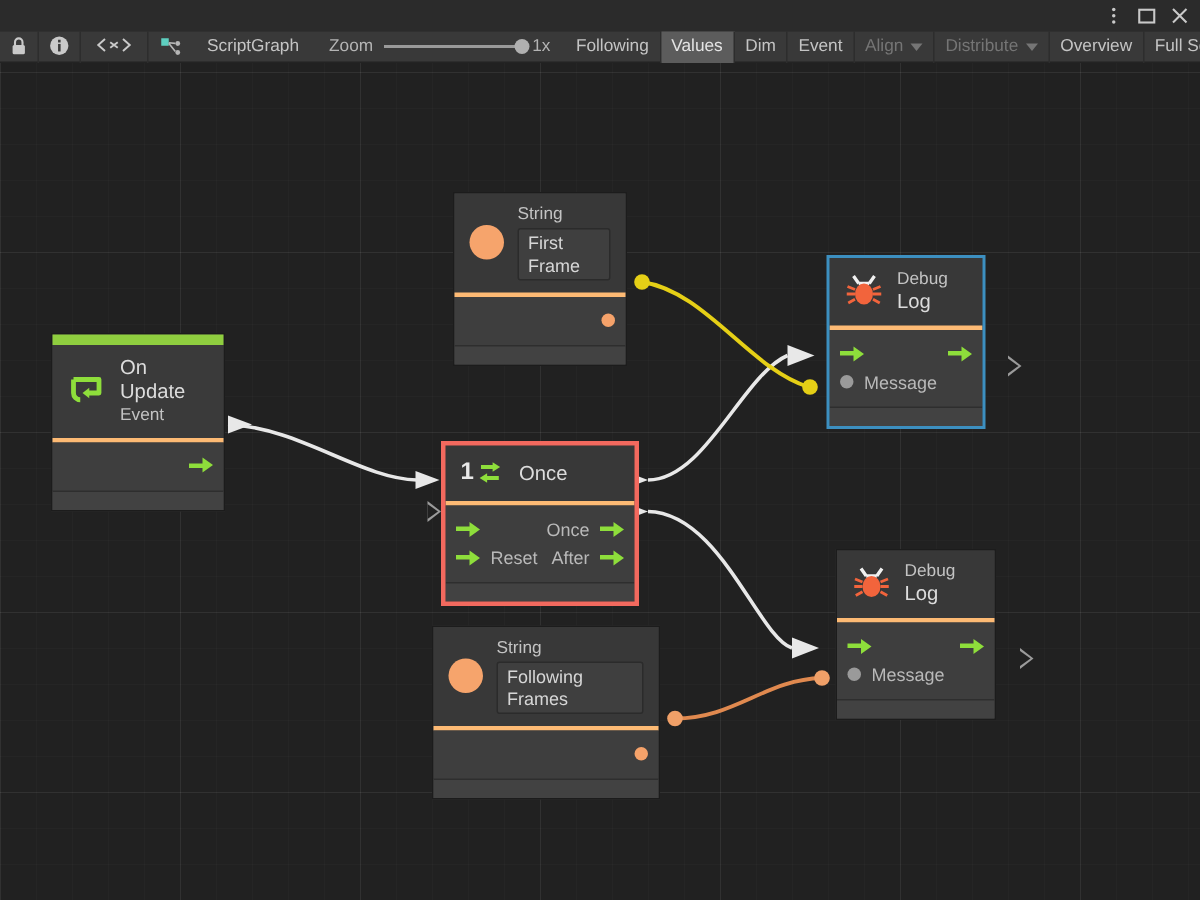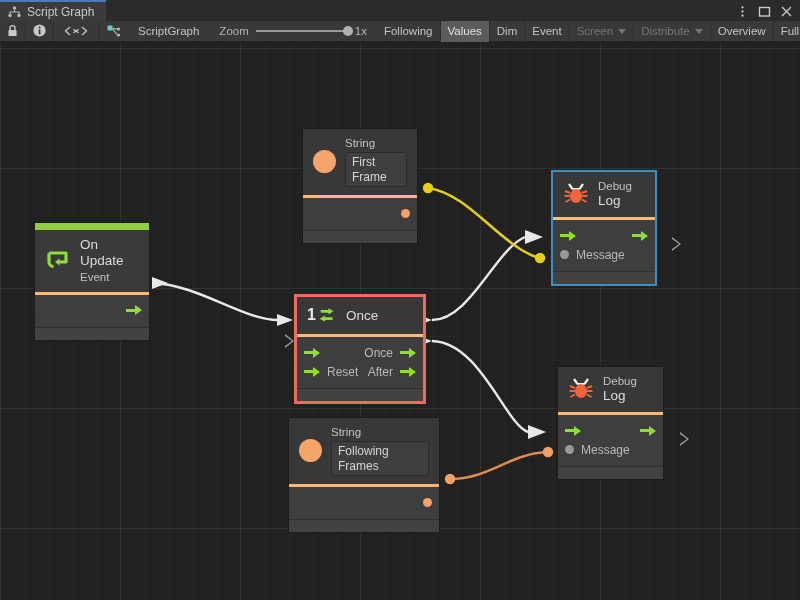--- a/index.html
+++ b/index.html
@@ -144,31 +144,20 @@
   .node-icon { width: 26px; height: 24px; flex: 0 0 auto; position: relative; }
   .once-icon { width: 30px; height: 22px; flex: 0 0 auto; display:flex; align-items:center; gap:1px;}
   .once-num { font-size: 16px; font-weight: bold; color: #e8e8e8; line-height:1; }
 </style>
 </head>
 <body>
 
 <div id="app">
 
   <div class="tabbar">
-    <div class="tab">
-      <span class="tab-icon">
-        <svg width="13" height="12" viewBox="0 0 13 12">
-          <circle cx="6.5" cy="2" r="1.7" fill="#b9b9b9"></circle>
-          <circle cx="2" cy="9.5" r="1.7" fill="#b9b9b9"></circle>
-          <circle cx="11" cy="9.5" r="1.7" fill="#b9b9b9"></circle>
-          <path d="M6.5 3.6 V6 M2 7.9 V6 H11 V7.9" stroke="#b9b9b9" stroke-width="1.1" fill="none"></path>
-        </svg>
-      </span>
-      <span>Script Graph</span>
-    </div>
     <div class="tabbar-spacer"></div>
     <div class="wincontrols">
       <span class="wc">
         <svg width="13" height="13" viewBox="0 0 13 13">
           <circle cx="6.5" cy="2.3" r="1.15" fill="#c9c9c9"></circle>
           <circle cx="6.5" cy="6.5" r="1.15" fill="#c9c9c9"></circle>
           <circle cx="6.5" cy="10.7" r="1.15" fill="#c9c9c9"></circle>
         </svg>
       </span>
       <span class="wc">
@@ -238,21 +227,21 @@
         <div class="tb-btn active">
           <span>Values</span>
         </div>
         <div class="tb-btn">
           <span>Dim</span>
         </div>
         <div class="tb-btn">
           <span>Event</span>
         </div>
         <div class="tb-btn dim">
-          <span>Screen</span>
+          <span>Align</span>
           <span class="caret"></span>
         </div>
         <div class="tb-btn dim">
           <span>Distribute</span>
           <span class="caret"></span>
         </div>
         <div class="tb-btn">
           <span>Overview</span>
         </div>
         <div class="tb-btn">

